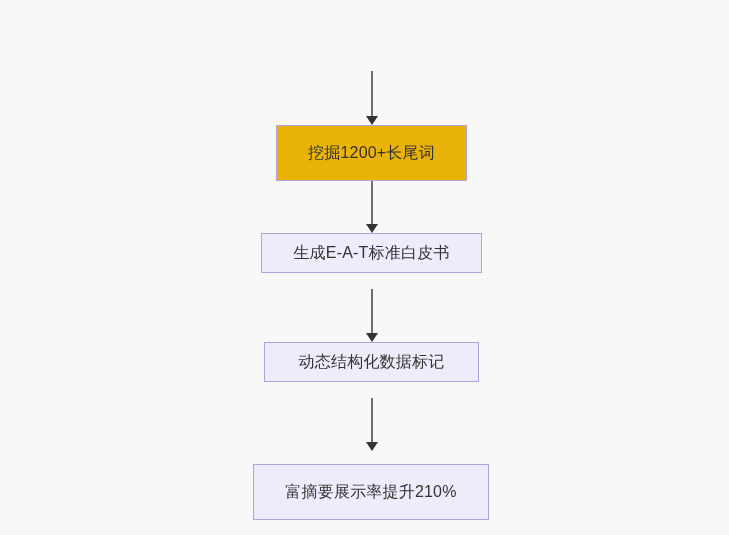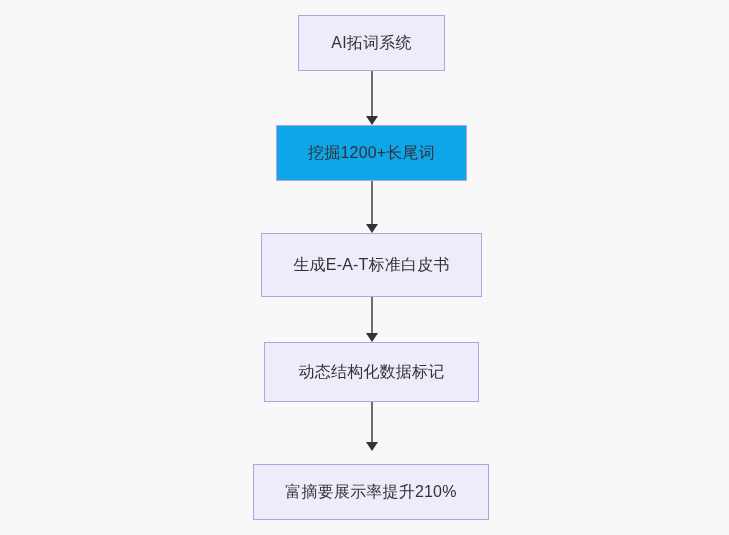--- a/index.html
+++ b/index.html
@@ -72,29 +72,26 @@
   </div>
   <div class="edge" id="edge-2" style="left: 360px; top: 289px; height: 53px;">
     <div class="edge-line" style="height: 45px; background: rgb(110, 110, 110);"></div>
     <div class="edge-head" style="top: 44px; border-top-color: rgb(51, 51, 51);"></div>
   </div>
   <div class="edge" id="edge-3" style="left: 360px; top: 398px; height: 53px;">
     <div class="edge-line" style="height: 45px; background: rgb(110, 110, 110);"></div>
     <div class="edge-head" style="top: 44px; border-top-color: rgb(51, 51, 51);"></div>
   </div>
 
-  <div class="node" id="node-0" style="left: 298px; top: 15px; width: 147px; height: 56px; background: rgb(236, 236, 250); border-color: rgb(179, 161, 224); color: rgb(51, 51, 51);">
-    <span class="node-label">AI拓词系统</span>
-  </div>
-  <div class="node" id="node-1" style="left: 276px; top: 125px; width: 191px; height: 56px; background: #0ea5e9; border-color: rgb(179, 161, 224); color: rgb(51, 51, 51);">
+  <div class="node" id="node-1" style="left: 276px; top: 125px; width: 191px; height: 56px; background: #eab308; border-color: rgb(179, 161, 224); color: rgb(51, 51, 51);">
     <span class="node-label">挖掘1200+长尾词</span>
   </div>
-  <div class="node" id="node-2" style="left: 261px; top: 233px; width: 221px; height: 64px; background: rgb(236, 236, 250); border-color: rgb(179, 161, 224); color: rgb(51, 51, 51);">
+  <div class="node" id="node-2" style="left: 261px; top: 233px; width: 221px; height: 40px; background: rgb(236, 236, 250); border-color: rgb(179, 161, 224); color: rgb(51, 51, 51);">
     <span class="node-label">生成E-A-T标准白皮书</span>
   </div>
-  <div class="node" id="node-3" style="left: 264px; top: 342px; width: 215px; height: 60px; background: rgb(236, 236, 250); border-color: rgb(179, 161, 224); color: rgb(51, 51, 51);">
+  <div class="node" id="node-3" style="left: 264px; top: 342px; width: 215px; height: 40px; background: rgb(236, 236, 250); border-color: rgb(179, 161, 224); color: rgb(51, 51, 51);">
     <span class="node-label">动态结构化数据标记</span>
   </div>
   <div class="node" id="node-4" style="left: 253px; top: 451px; width: 236px; height: 56px; background: rgb(236, 236, 250); border-color: rgb(179, 161, 224); color: rgb(51, 51, 51); margin-top: 13px;">
     <span class="node-label">富摘要展示率提升210%</span>
   </div>
 
 </div>
 
 </body></html>

